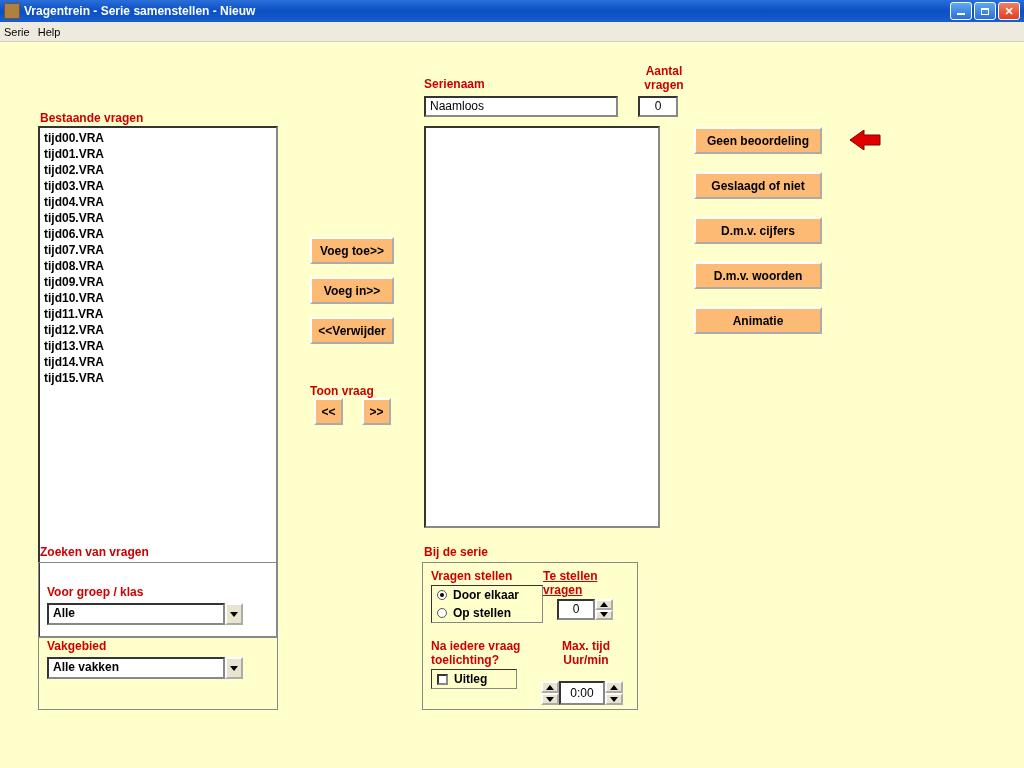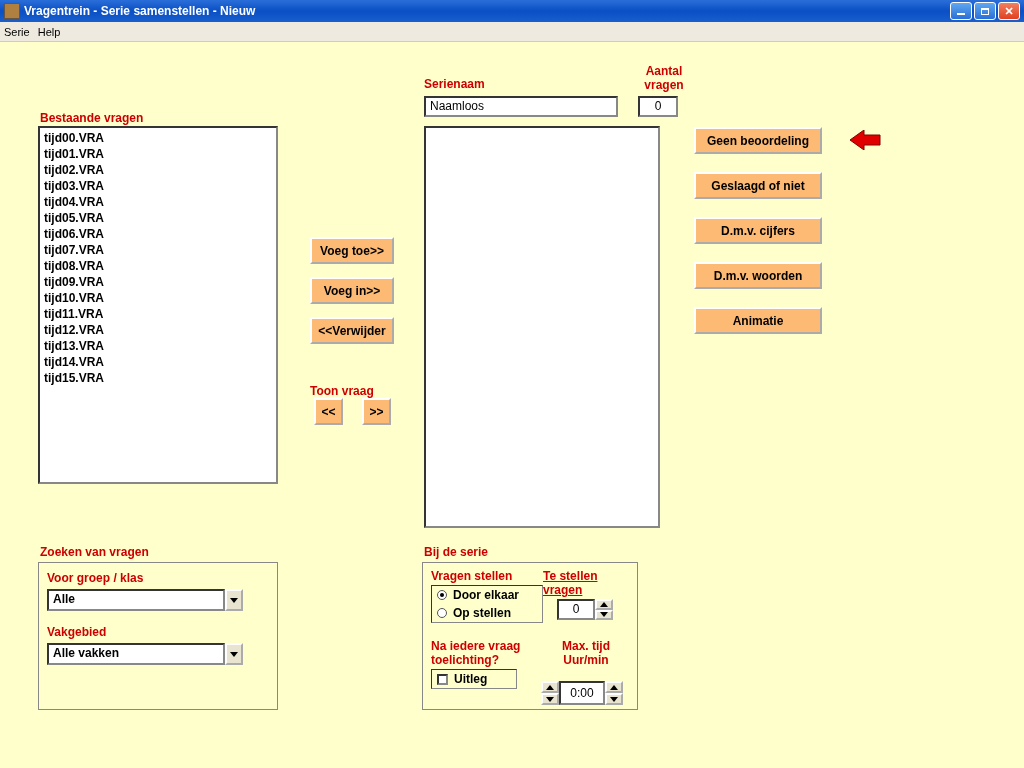--- a/index.html
+++ b/index.html
@@ -161,21 +161,21 @@
 
 <div class="menubar">
   <span>Serie</span>
   <span>Help</span>
 </div>
 
 <div class="client">
 
   <div class="label-red abs" style="left:40px; top:69px;">Bestaande vragen</div>
 
-  <div class="sunken-list abs" id="question-list" style="left:38px; top:84px; width:240px; height:358px;">
+  <div class="sunken-list abs" id="question-list" style="left:38px; top:84px; width:240px; height:512px;">
       <div>tijd00.VRA</div>
       <div>tijd01.VRA</div>
       <div>tijd02.VRA</div>
       <div>tijd03.VRA</div>
       <div>tijd04.VRA</div>
       <div>tijd05.VRA</div>
       <div>tijd06.VRA</div>
       <div>tijd07.VRA</div>
       <div>tijd08.VRA</div>
       <div>tijd09.VRA</div>
@@ -211,21 +211,21 @@
   <div class="btn3d wide abs" style="left:694px; top:265px;">Animatie</div>
 
   <div class="red-arrow abs" style="left:850px; top:88px;">
     <svg width="32" height="20" viewBox="0 0 32 20">
       <polygon points="0,10 14,0 14,5 30,5 30,15 14,15 14,20"></polygon>
     </svg>
   </div>
 
   <div class="label-red abs" style="left:40px; top:503px;">Zoeken van vragen</div>
   <div class="groupbox" style="left:38px; top:520px; width:240px; height:148px;">
-    <div class="label-red" style="margin-top:2px;">Voor groep / klas</div>
+    <div class="label-red" style="margin-top:16px;">Voor groep / klas</div>
     <div class="dropdown" style="margin-top:4px;">
       <div class="field">Alle</div>
       <div class="arrow">
           <div class="tri-down"></div>
         </div>
     </div>
     <div class="label-red" style="margin-top:14px;">Vakgebied</div>
     <div class="dropdown" style="margin-top:4px;">
       <div class="field">Alle vakken</div>
       <div class="arrow">

